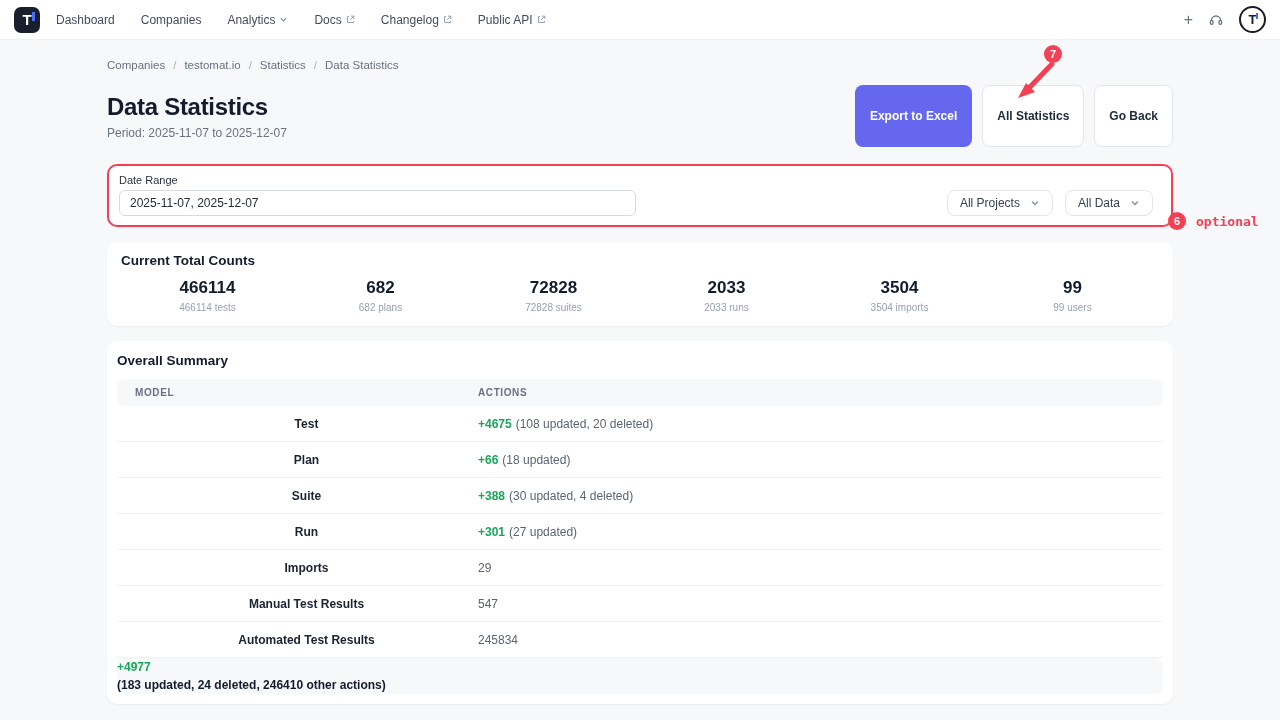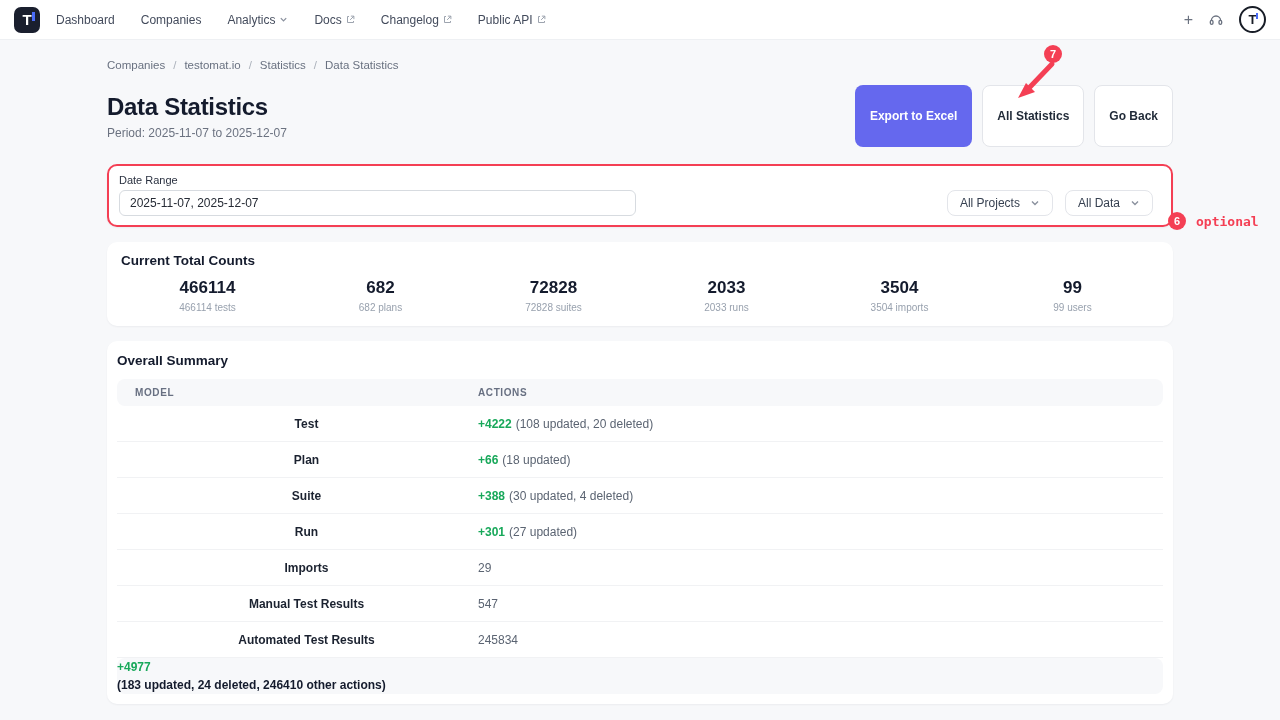--- a/index.html
+++ b/index.html
@@ -247,21 +247,21 @@
   <div class="card summary-card">
     <div class="card-title">Overall Summary</div>
     <div class="table">
       <div class="thead">
         <div class="th th-model">MODEL</div>
         <div class="th">ACTIONS</div>
       </div>
       <div class="trow">
         <div class="td-model">Test</div>
         <div class="td-actions">
-          <span class="delta">+4222</span>
+          <span class="delta">+4675</span>
           <span>(108 updated, 20 deleted)</span>
         </div>
       </div>
       <div class="trow">
         <div class="td-model">Plan</div>
         <div class="td-actions">
           <span class="delta">+66</span>
           <span>(18 updated)</span>
         </div>
       </div>

